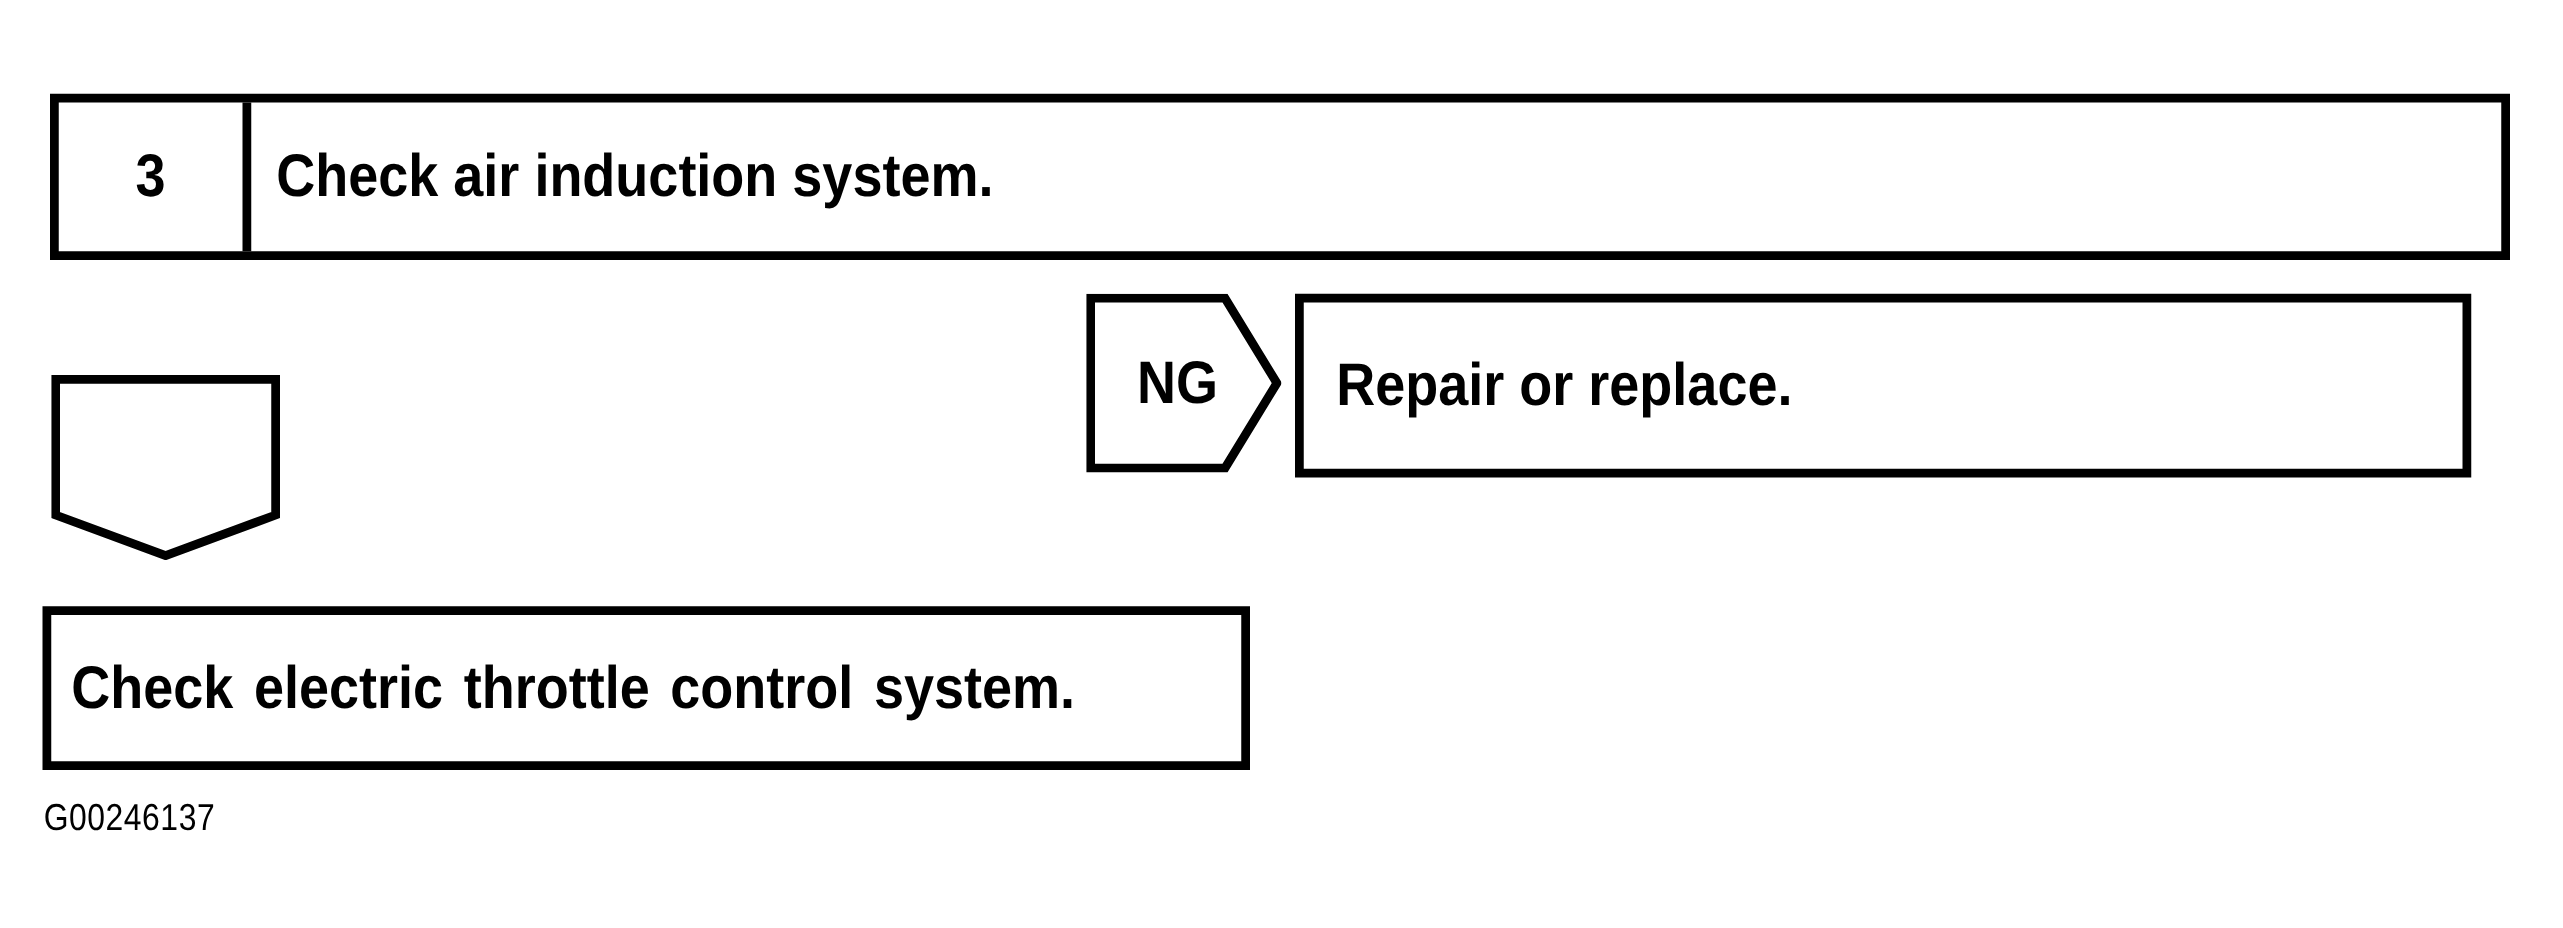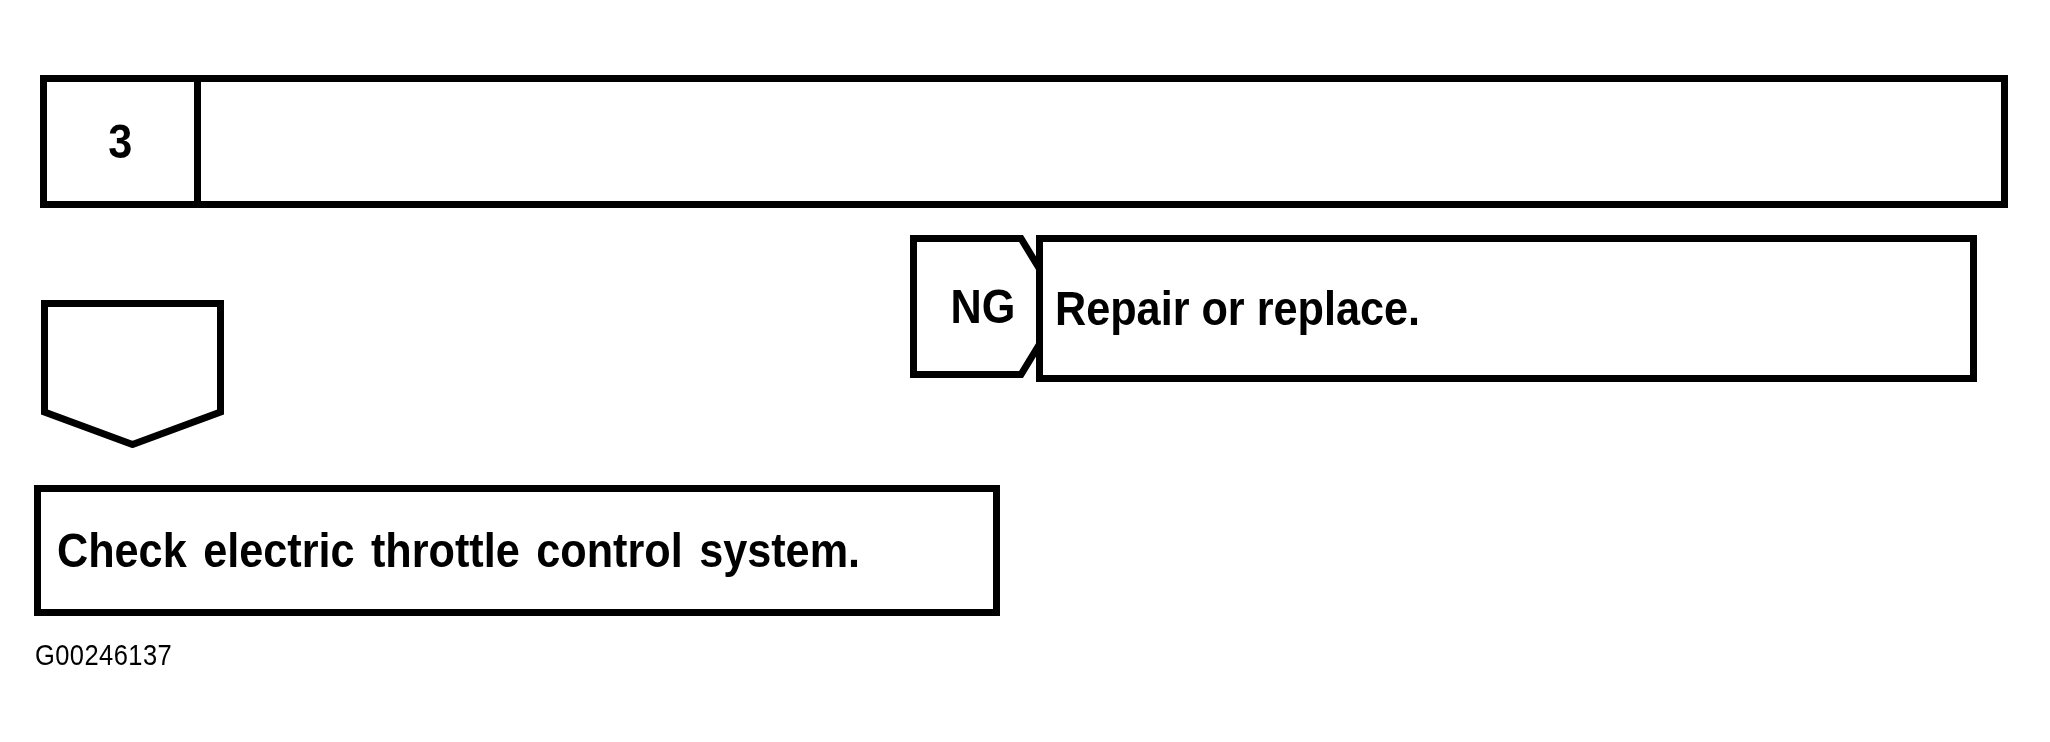--- a/index.html
+++ b/index.html
@@ -69,38 +69,38 @@
     left:0; top:0;
     display:block;
   }
   .connector .conn-label-wrap{
     position:absolute;
     display:flex;
     align-items:center;
     justify-content:center;
   }
   #ng-connector{
-    left:910px; top:235px;
+    left:869px; top:235px;
     width:156px; height:143px;
   }
   #ng-connector .conn-label-wrap{
     left:0; top:0; width:145px; height:143px;
   }
   #ok-connector{
     left:41px; top:300px;
     width:183px; height:148px;
   }
   #ok-connector .conn-label-wrap{
     left:0; top:0; width:183px; height:113px;
   }
   
   #repair-box{
     left:1036px; top:235px;
     width:941px; height:147px;
-    padding-left:12px;
+    padding-left:26px;
   }
   
   #next-box{
     left:34px; top:485px;
     width:966px; height:131px;
     padding-left:16px;
   }
   #next-box .flow-label{
     word-spacing:5px;
   }
@@ -118,20 +118,23 @@
 </style>
 </head>
 <body>
 
 <div id="canvas">
 
   <div class="node-box" id="step-box">
     <div id="step-number-cell">
       <span class="flow-label centered">3</span>
     </div>
+    <div id="step-label-cell">
+      <span class="flow-label">Check air induction system.</span>
+    </div>
   </div>
 
   <div class="connector" id="ng-connector">
     <svg width="156" height="143" viewBox="0 0 156 143" aria-hidden="true">
       <polygon points="3.5,3.5 111,3.5 152.5,71.5 111,139.5 3.5,139.5" fill="#ffffff" stroke="#000000" stroke-width="7"></polygon>
     </svg>
     <div class="conn-label-wrap">
       <span class="flow-label centered">NG</span>
     </div>
   </div>

